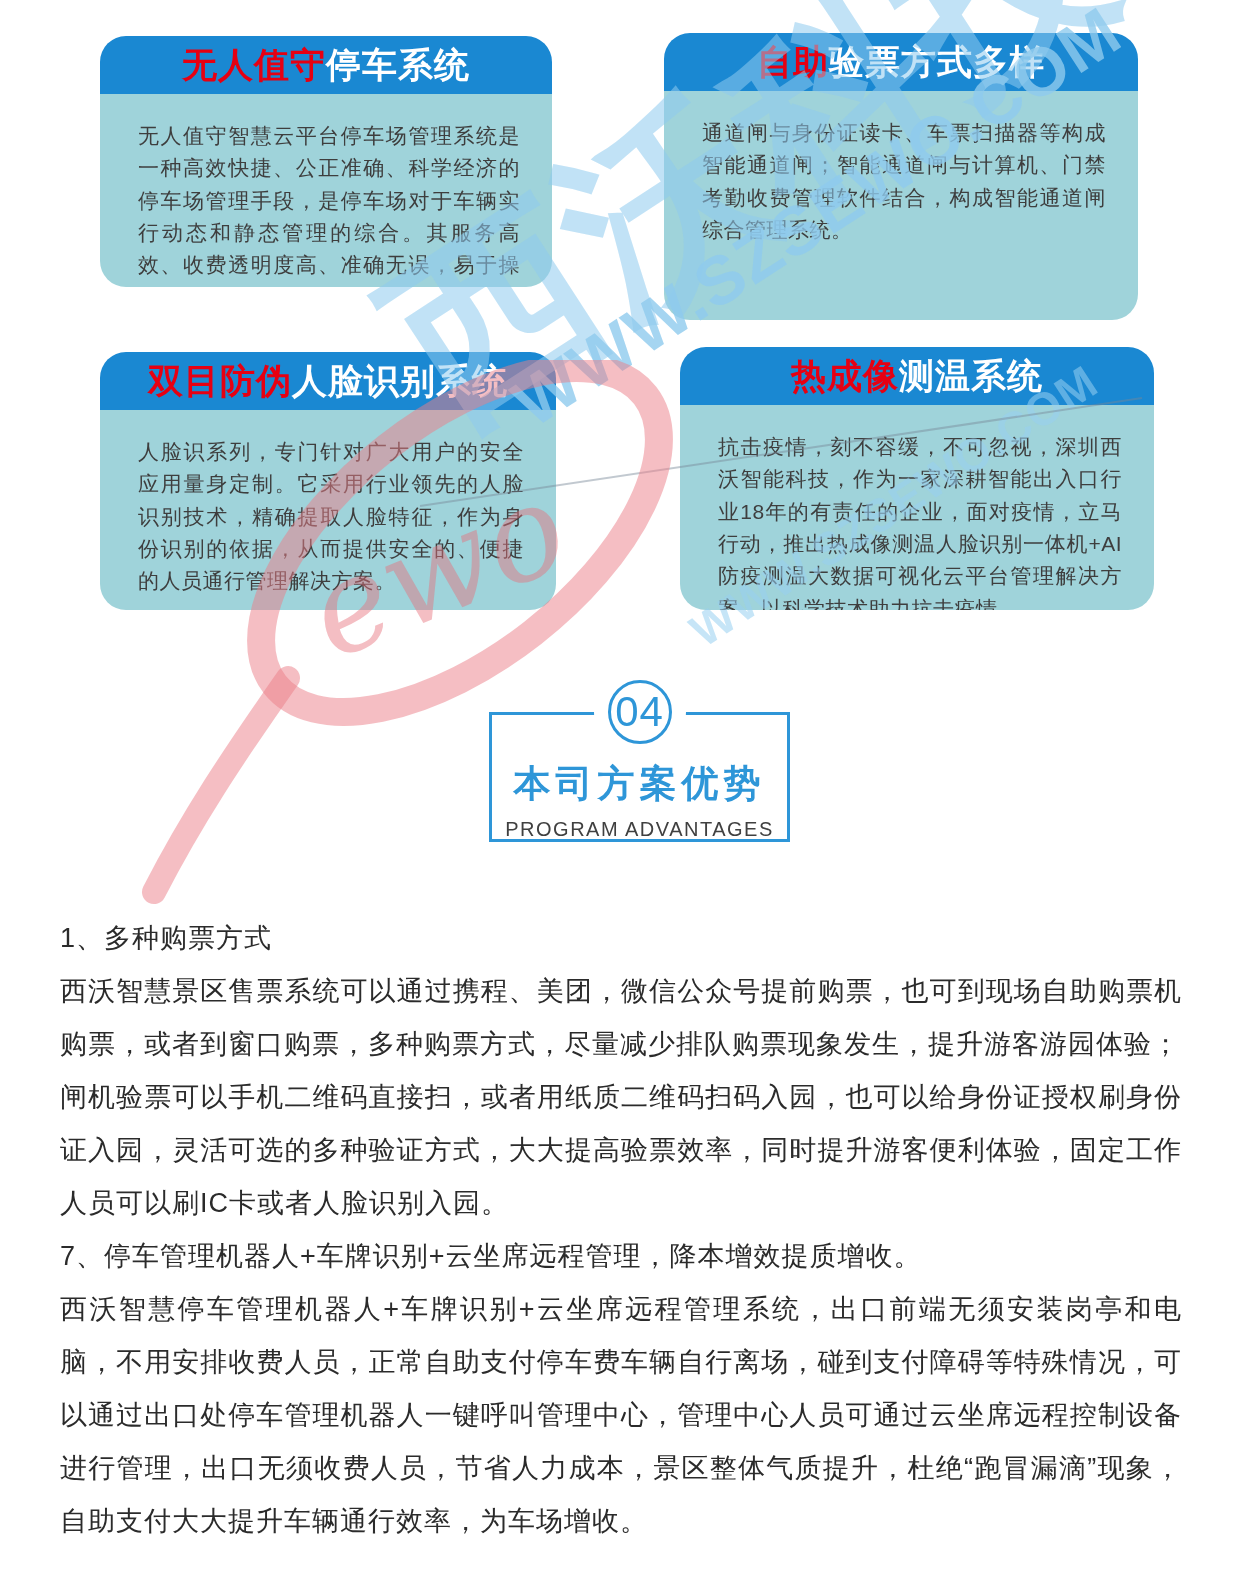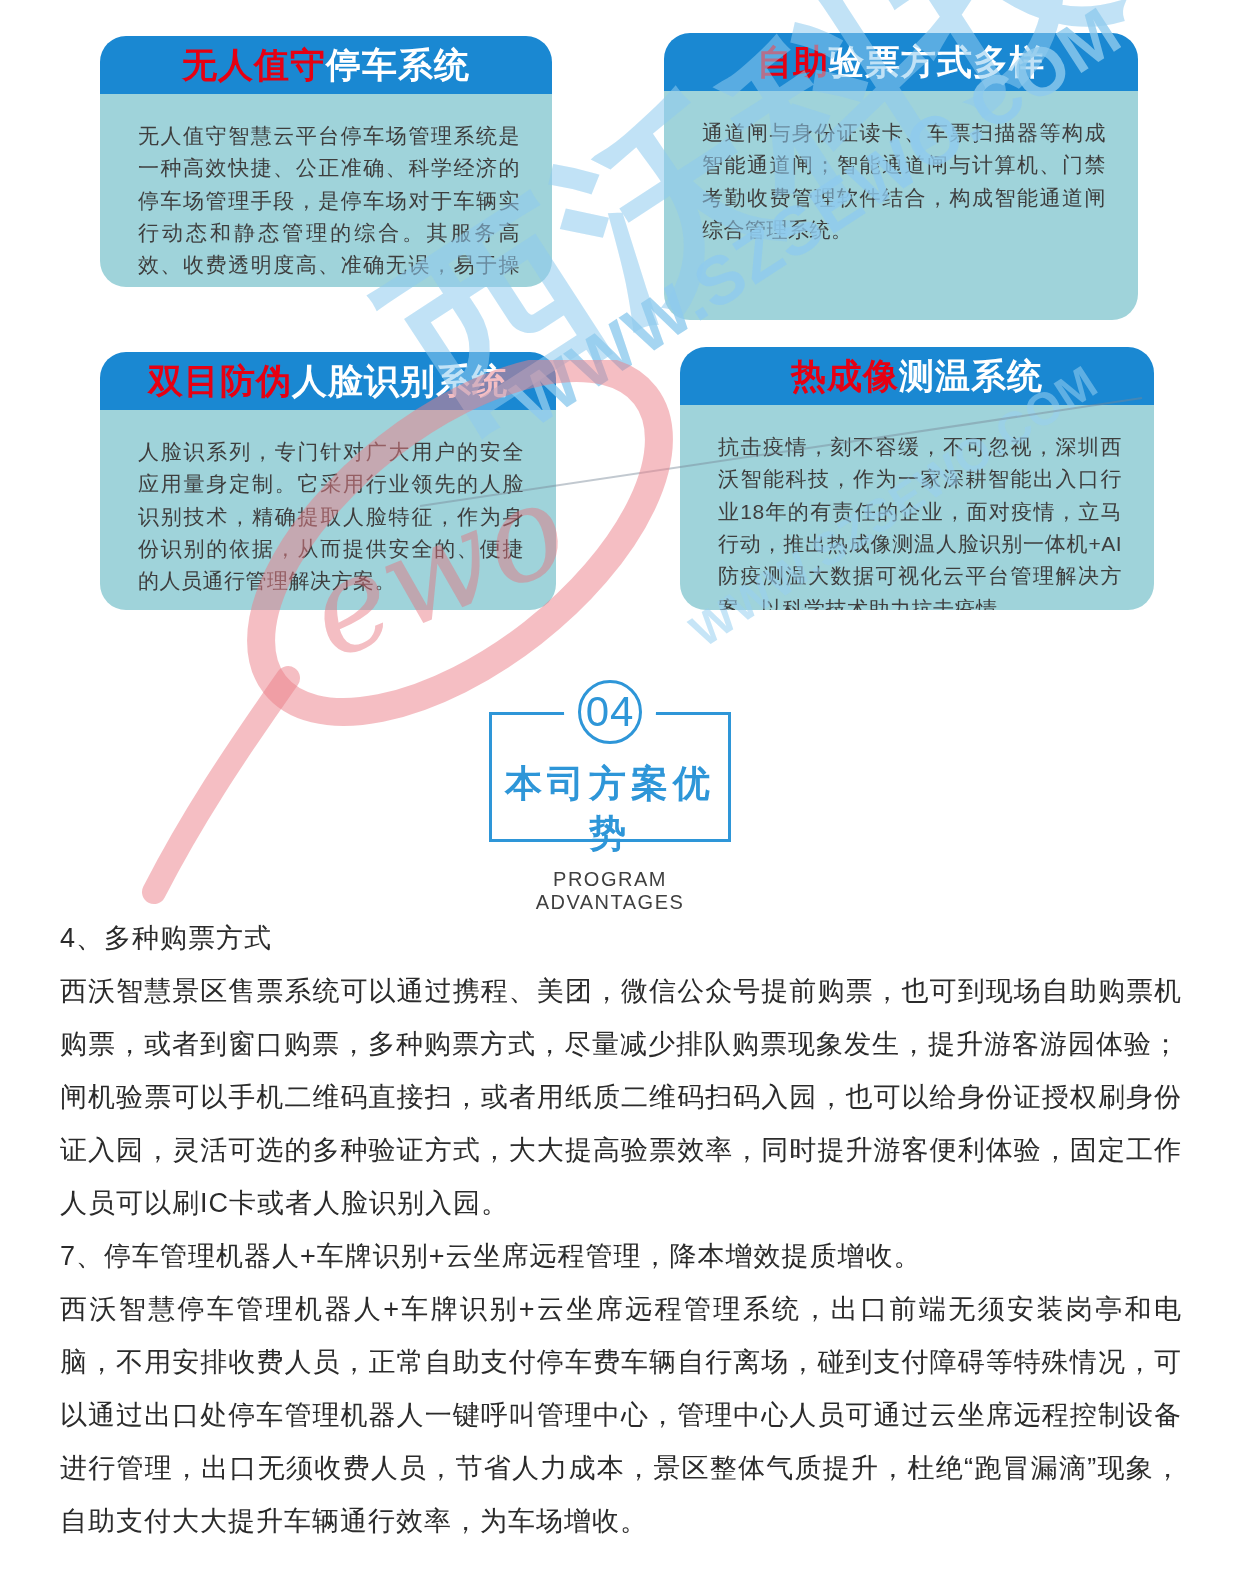--- a/index.html
+++ b/index.html
@@ -13,21 +13,21 @@
                  font-size:35px; font-weight:bold; line-height:58px; letter-spacing:1px; }
   .card-header .t-red { color:#e60012; }
   .card-body { background:#9fd3da; height:calc(100% - 58px); padding:26px 32px 0 38px;
                color:#3e3e3e; font-size:21px; line-height:1.54; text-align:justify; letter-spacing:0.5px; }
   .card1 { left:100px; top:36px;  width:452px; height:251px; }
   .card2 { left:664px; top:33px;  width:474px; height:287px; }
   .card3 { left:100px; top:352px; width:456px; height:258px; }
   .card4 { left:664px; top:347px; width:474px; height:263px;margin-left:16px; }
 
   
-  .divider-box { position:absolute; left:489px; top:712px; width:242px; height:130px;
+  .divider-box { position:absolute; left:489px; top:712px; width:301px; height:130px;
                  border:3px solid #2e96d8; background:transparent; }
   .divider-circle { position:absolute; left:50%; top:-3px; transform:translate(-50%,-50%);
                     width:64px; height:64px; border-radius:50%; background:#ffffff;
                     border:3px solid #2e96d8; box-shadow:0 0 0 14px #ffffff;
                     display:flex; align-items:center; justify-content:center;
                     color:#2e96d8; font-size:42px; letter-spacing:1px; }
   .divider-title { margin-top:44px; text-align:center; color:#2e96d8;
                    font-size:37px; font-weight:bold; letter-spacing:5px; }
   .divider-subtitle { margin-top:9px; text-align:center; color:#404040;
                       font-size:20px; letter-spacing:1.5px; }
@@ -98,20 +98,20 @@
     <div class="divider-box">
       <div class="divider-circle">
           <span>04</span>
         </div>
       <div class="divider-title">本司方案优势</div>
       <div class="divider-subtitle">PROGRAM ADVANTAGES</div>
     </div>
   </div>
 
   <section class="advantages">
-    <div class="adv-heading">4、多种购票方式</div>
+    <div class="adv-heading">1、多种购票方式</div>
     <div class="adv-text">西沃智慧景区售票系统可以通过携程、美团，微信公众号提前购票，也可到现场自助购票机购票，或者到窗口购票，多种购票方式，尽量减少排队购票现象发生，提升游客游园体验；</div>
     <div class="adv-text">闸机验票可以手机二维码直接扫，或者用纸质二维码扫码入园，也可以给身份证授权刷身份证入园，灵活可选的多种验证方式，大大提高验票效率，同时提升游客便利体验，固定工作人员可以刷IC卡或者人脸识别入园。</div>
     <div class="adv-heading">7、停车管理机器人+车牌识别+云坐席远程管理，降本增效提质增收。</div>
     <div class="adv-text">西沃智慧停车管理机器人+车牌识别+云坐席远程管理系统，出口前端无须安装岗亭和电脑，不用安排收费人员，正常自助支付停车费车辆自行离场，碰到支付障碍等特殊情况，可以通过出口处停车管理机器人一键呼叫管理中心，管理中心人员可通过云坐席远程控制设备进行管理，出口无须收费人员，节省人力成本，景区整体气质提升，杜绝“跑冒漏滴”现象，自助支付大大提升车辆通行效率，为车场增收。</div>
   </section>
 
 </div>
 
 </body></html>

